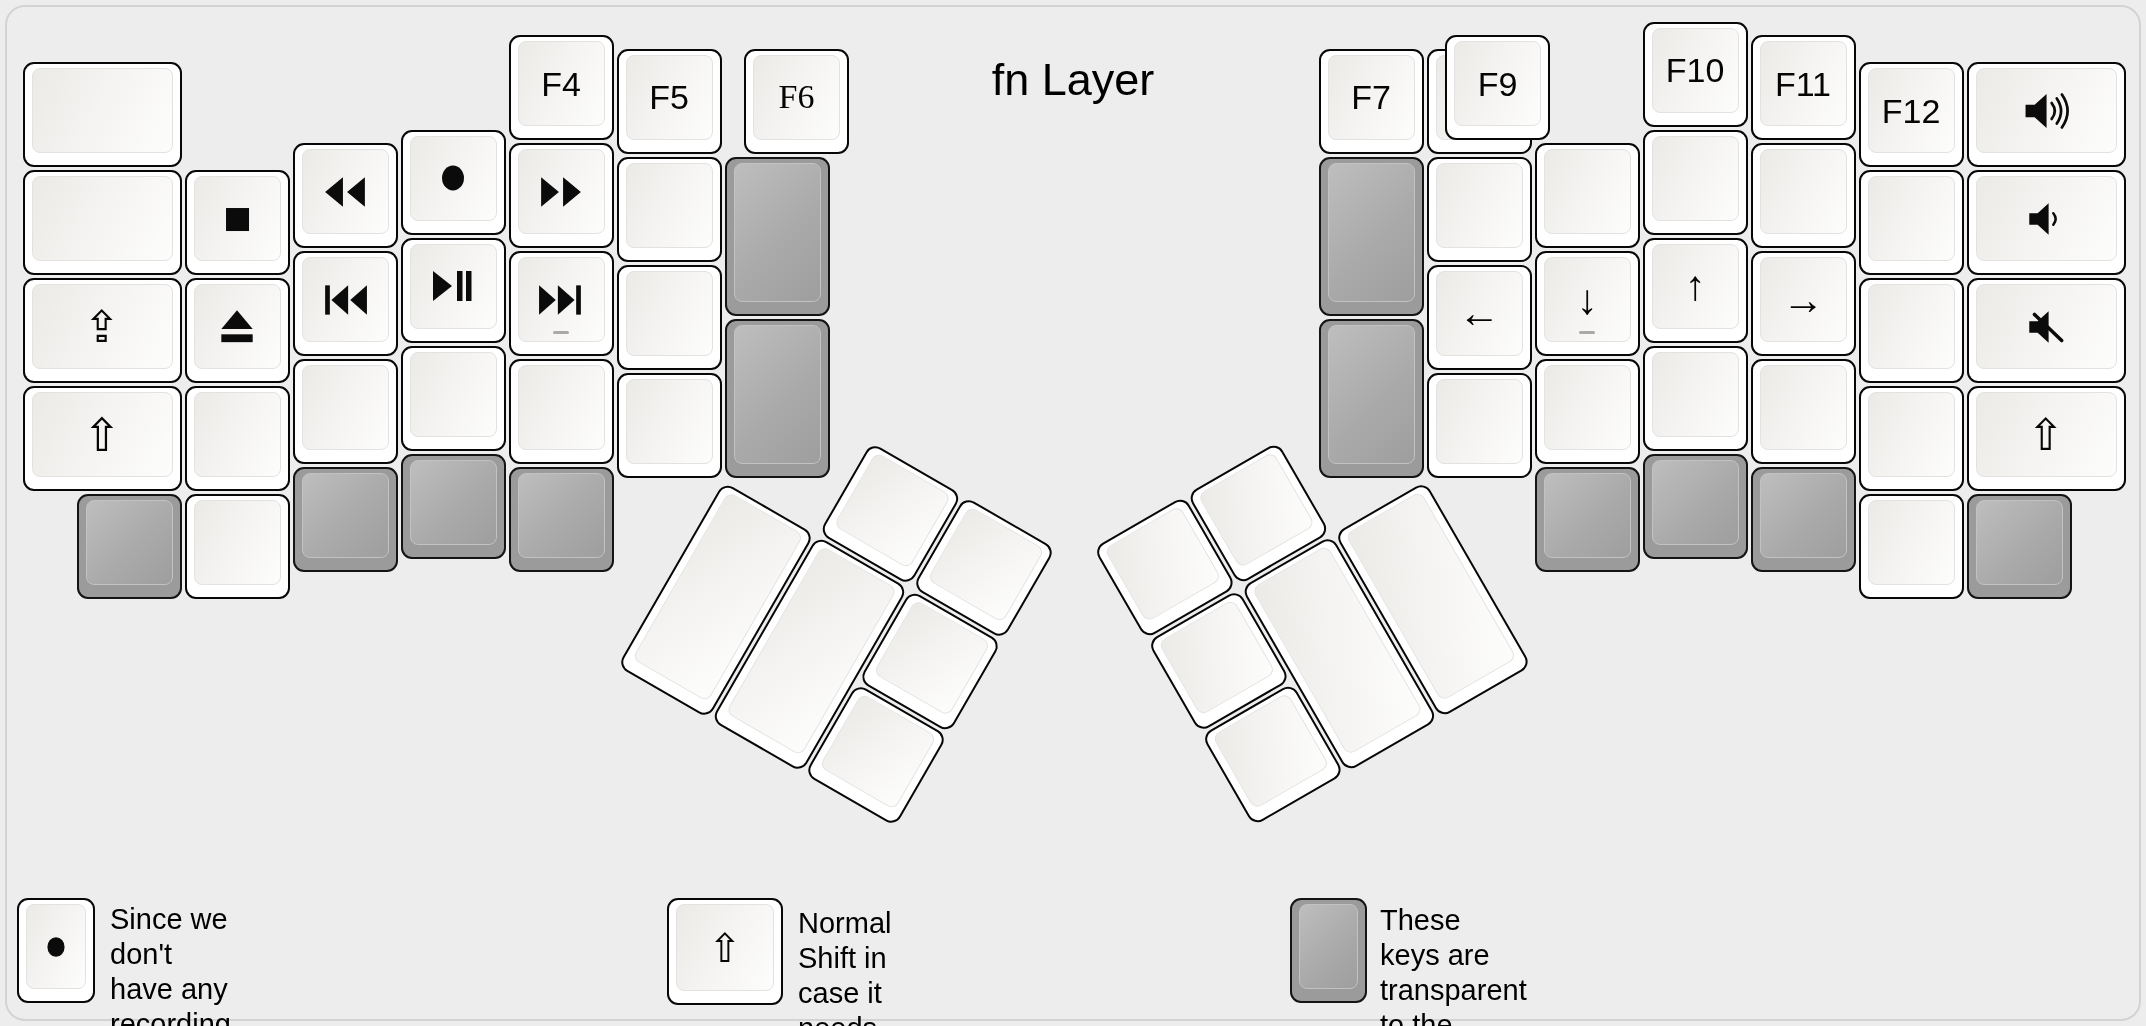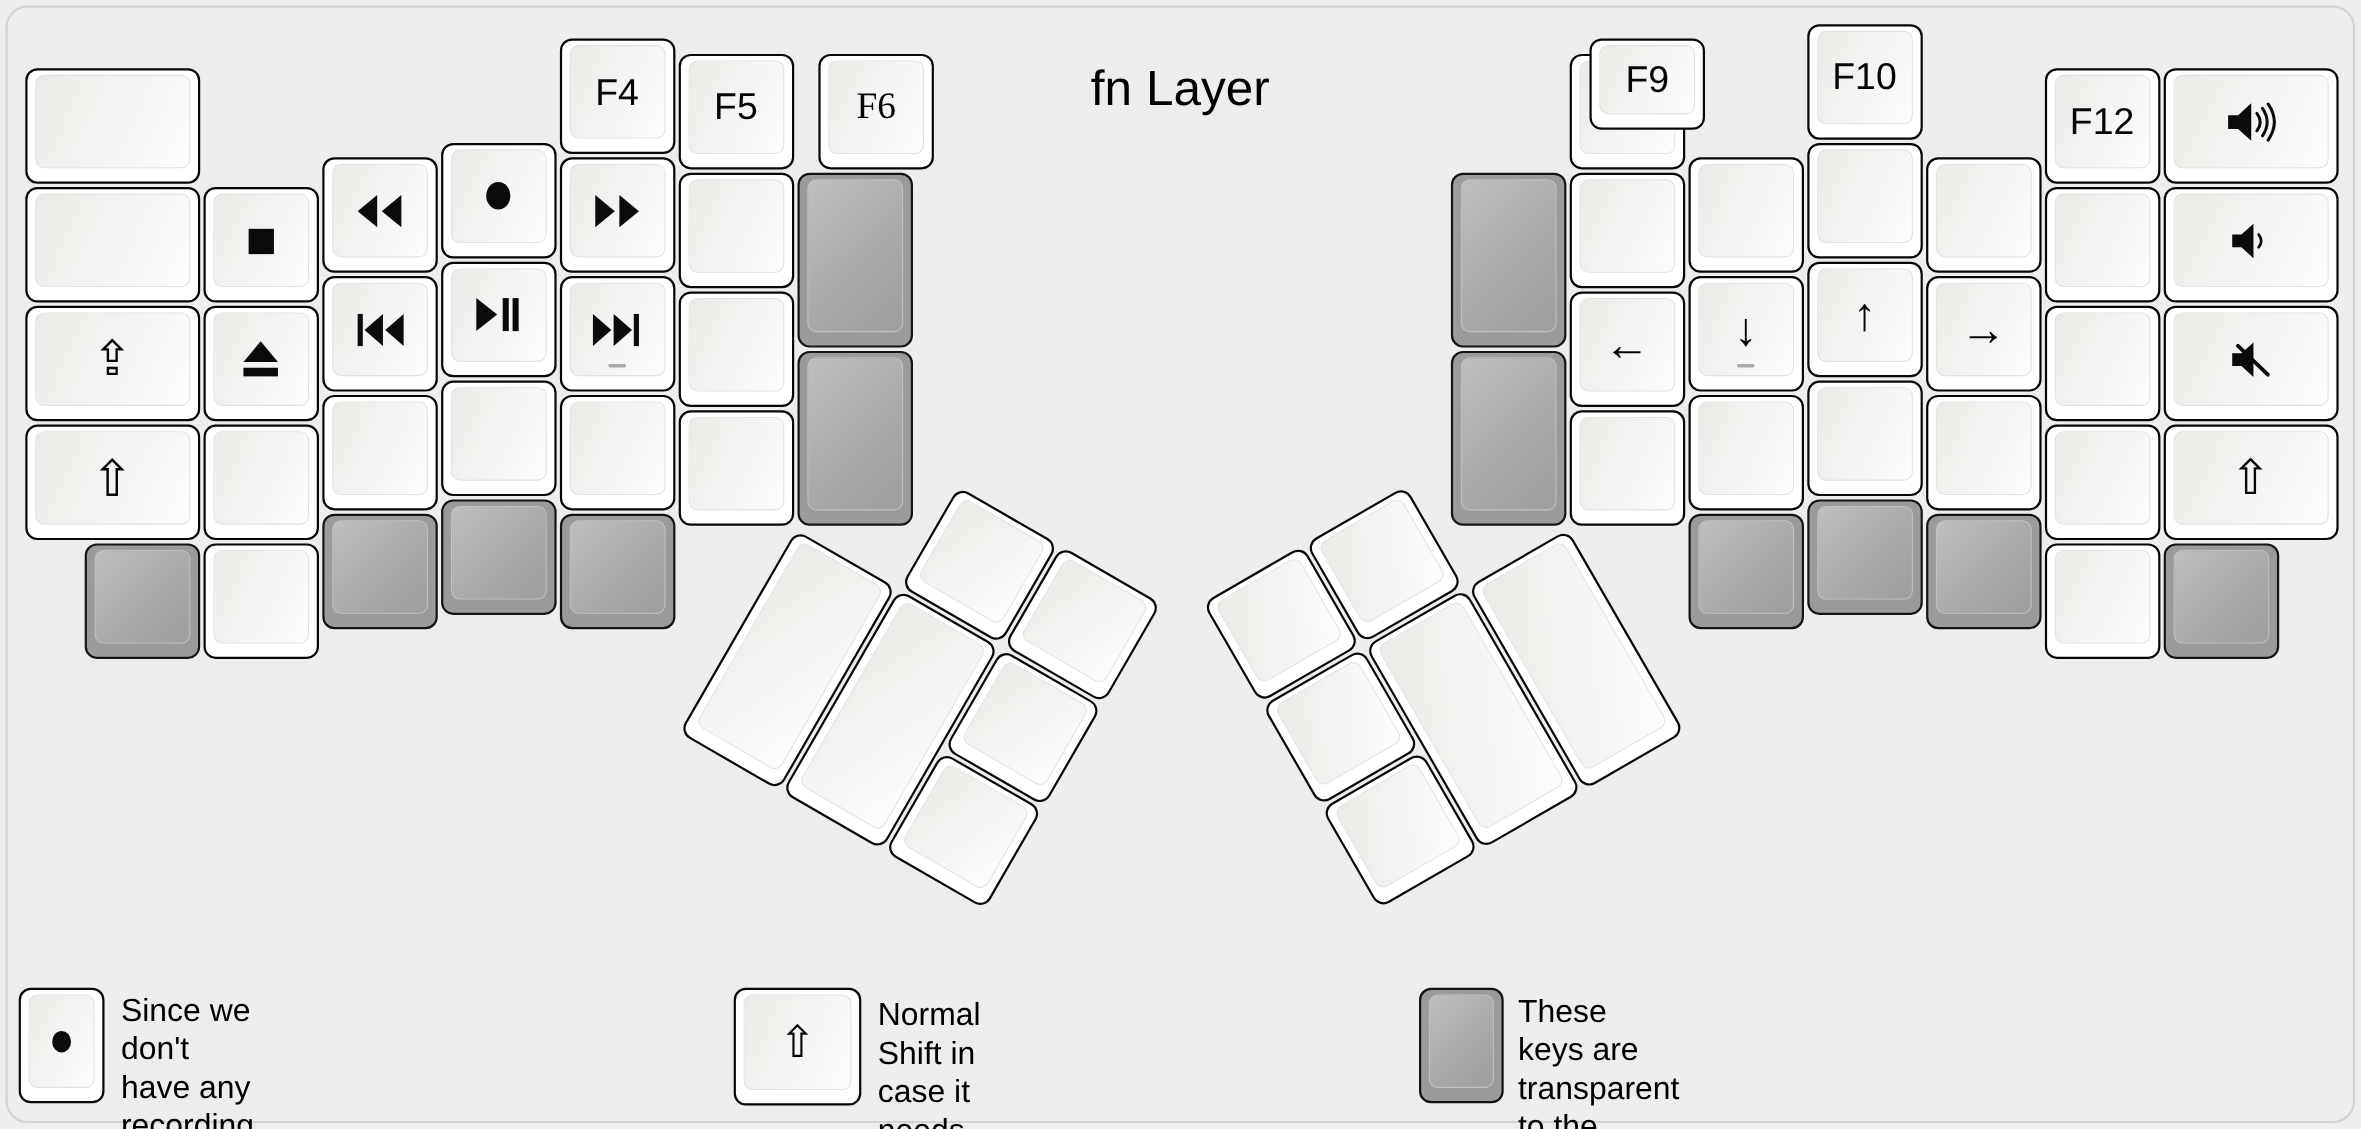--- a/index.html
+++ b/index.html
@@ -184,20 +184,25 @@
       </div>
       <div class="key gray" style="left: 292.5px; top: 467px; width: 105px; height: 105px;">
         <div class="keytop"></div>
       </div>
       <div class="key gray" style="left: 400.5px; top: 453.5px; width: 105px; height: 105px;">
         <div class="keytop"></div>
       </div>
       <div class="key gray" style="left: 508.5px; top: 467px; width: 105px; height: 105px;">
         <div class="keytop"></div>
       </div>
+      <div class="key" style="left: 1318.5px; top: 48.5px; width: 105px; height: 105px;">
+        <div class="keytop">
+          <span class="klabel">F7</span>
+        </div>
+      </div>
       <div class="key gray" style="left: 1318.5px; top: 156.5px; width: 105px; height: 159px;">
         <div class="keytop"></div>
       </div>
       <div class="key gray" style="left: 1318.5px; top: 318.5px; width: 105px; height: 159px;">
         <div class="keytop"></div>
       </div>
       <div class="key" style="left: 1426.5px; top: 48.5px; width: 105px; height: 105px;">
         <div class="keytop">
           <span class="klabel">F8</span>
         </div>
@@ -206,21 +211,21 @@
         <div class="keytop"></div>
       </div>
       <div class="key" style="left: 1426.5px; top: 264.5px; width: 105px; height: 105px;">
         <div class="keytop">
           <span class="kglyph" style="font-size: 42px;">←</span>
         </div>
       </div>
       <div class="key" style="left: 1426.5px; top: 372.5px; width: 105px; height: 105px;">
         <div class="keytop"></div>
       </div>
-      <div class="key" style="left: 1445px; top: 35px; width: 105px; height: 83px; text-decoration: underline;">
+      <div class="key" style="left: 1445px; top: 35px; width: 105px; height: 105px; text-decoration: underline;">
         <div class="keytop">
           <span class="klabel">F9</span>
         </div>
       </div>
       <div class="key" style="left: 1534.5px; top: 143px; width: 105px; height: 105px;">
         <div class="keytop"></div>
       </div>
       <div class="key" style="left: 1534.5px; top: 251px; width: 105px; height: 105px;">
         <div class="keytop">
           <span class="kglyph" style="font-size: 42px;">↓</span>
@@ -238,20 +243,25 @@
       <div class="key" style="left: 1642.5px; top: 129.5px; width: 105px; height: 105px;">
         <div class="keytop"></div>
       </div>
       <div class="key" style="left: 1642.5px; top: 237.5px; width: 105px; height: 105px;">
         <div class="keytop">
           <span class="kglyph" style="font-size: 42px;">↑</span>
         </div>
       </div>
       <div class="key" style="left: 1642.5px; top: 345.5px; width: 105px; height: 105px;">
         <div class="keytop"></div>
+      </div>
+      <div class="key" style="left: 1750.5px; top: 35px; width: 105px; height: 105px;">
+        <div class="keytop">
+          <span class="klabel">F11</span>
+        </div>
       </div>
       <div class="key" style="left: 1750.5px; top: 143px; width: 105px; height: 105px;">
         <div class="keytop"></div>
       </div>
       <div class="key" style="left: 1750.5px; top: 251px; width: 105px; height: 105px;">
         <div class="keytop">
           <span class="kglyph" style="font-size: 42px;">→</span>
         </div>
       </div>
       <div class="key" style="left: 1750.5px; top: 359px; width: 105px; height: 105px;">

